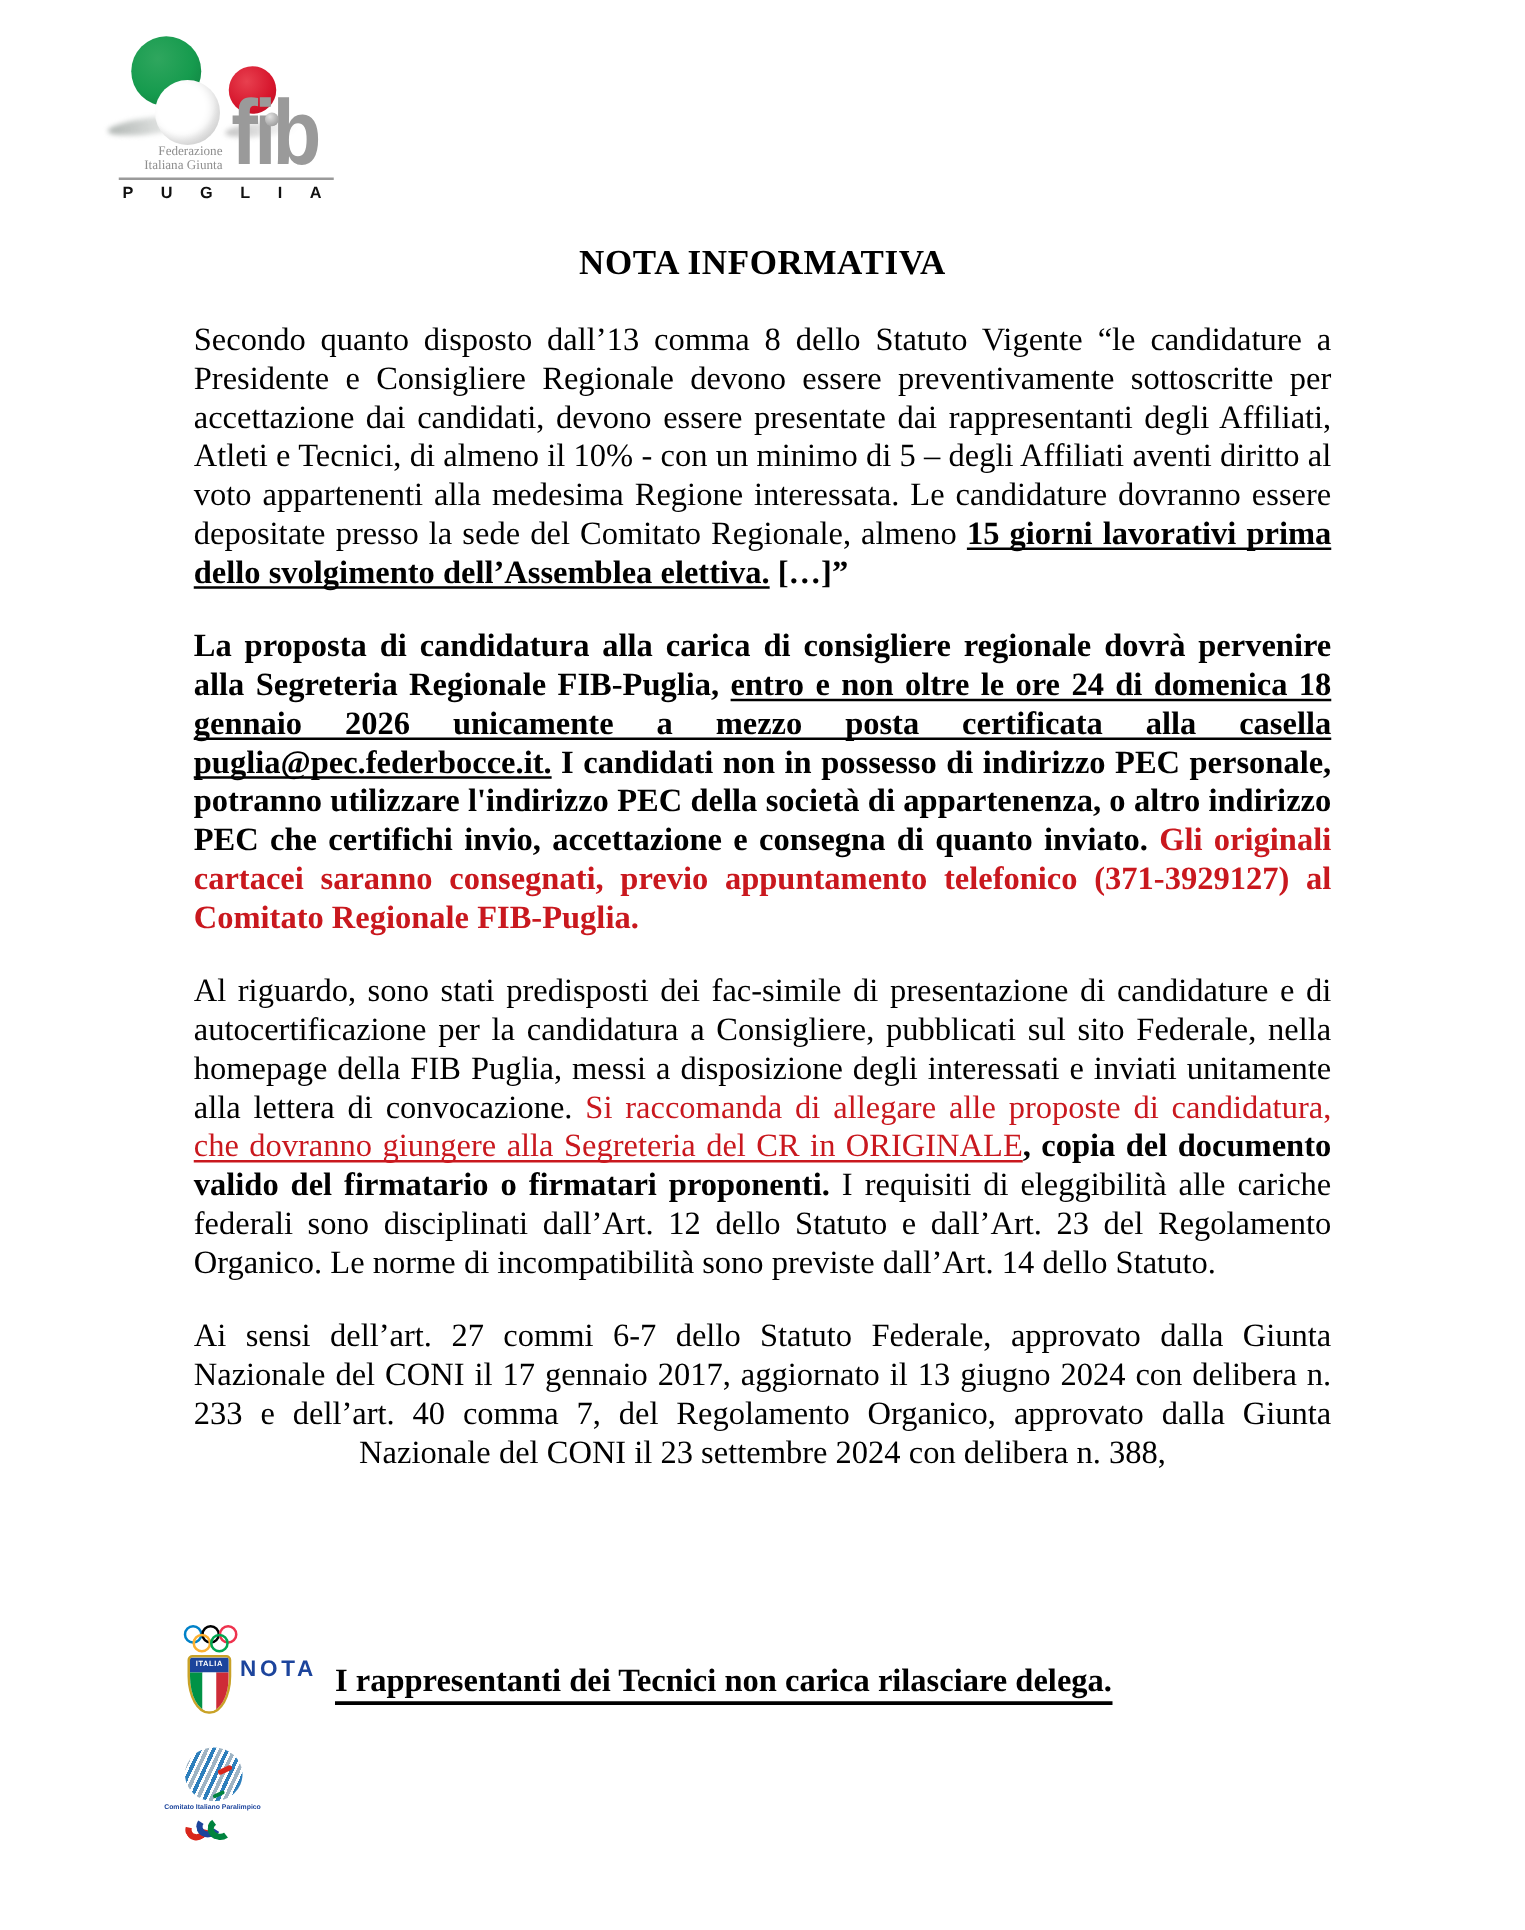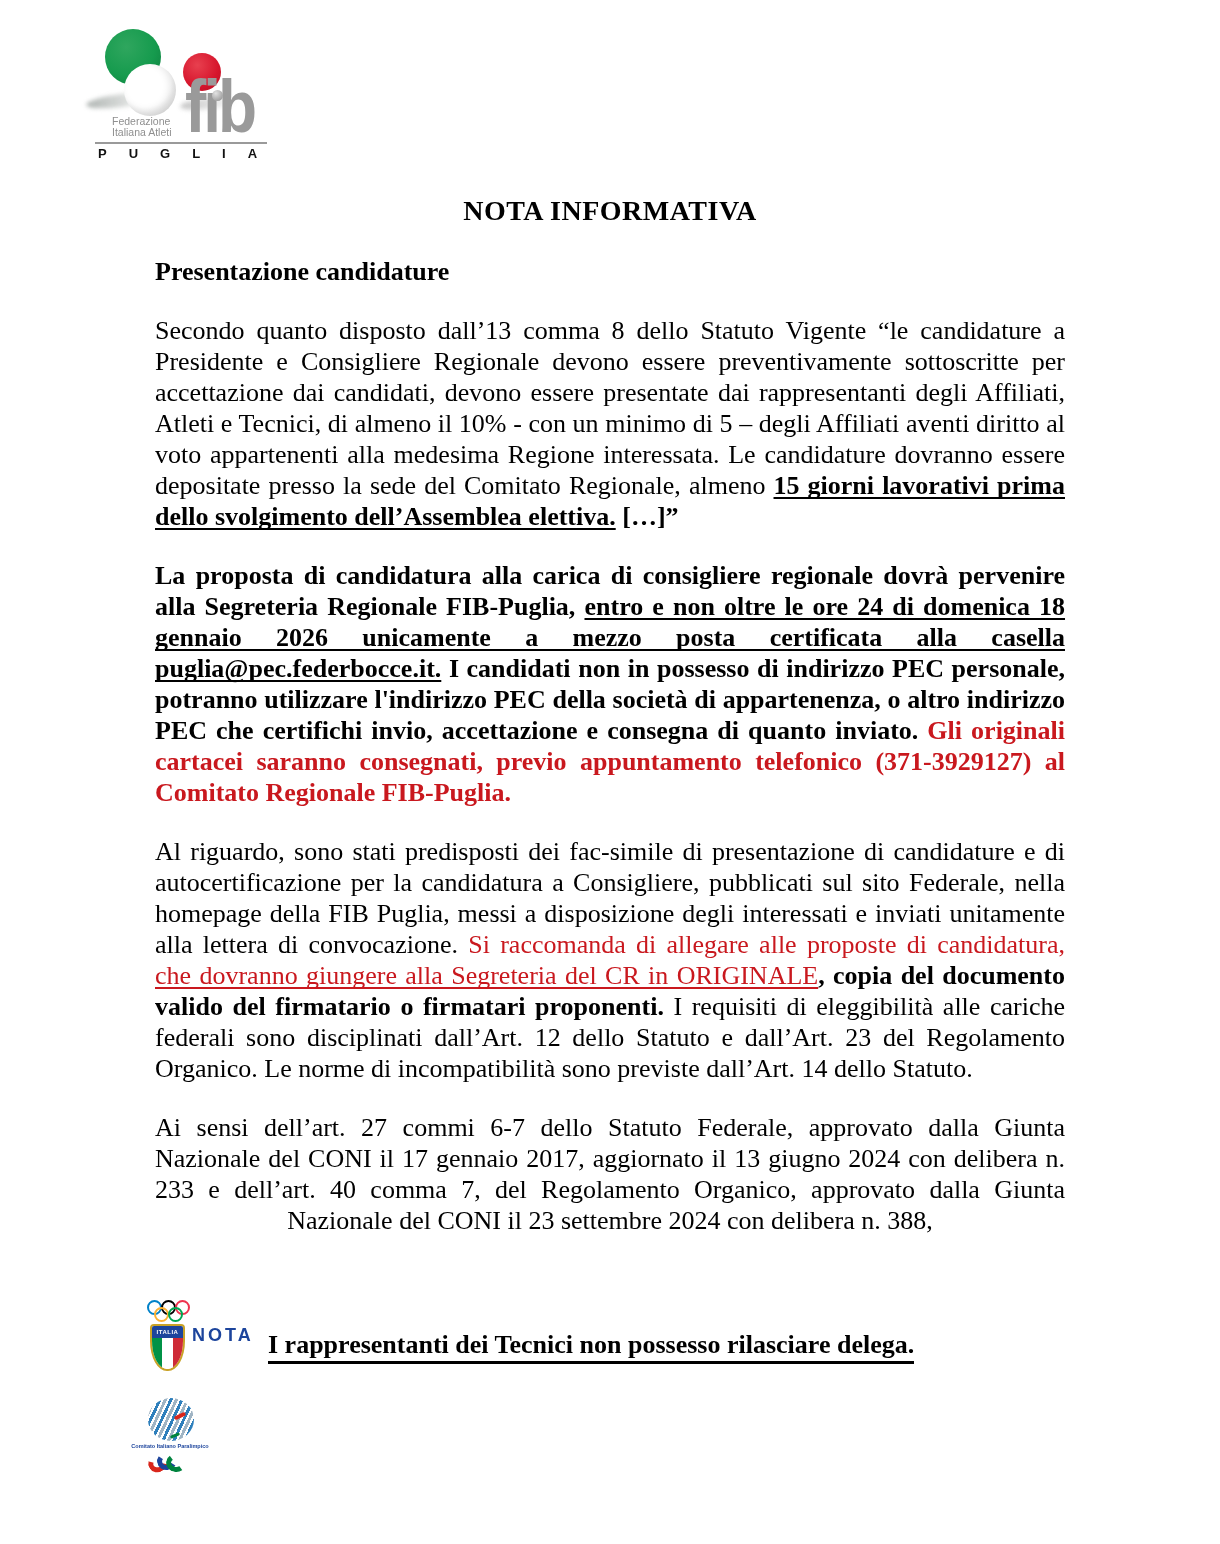--- a/index.html
+++ b/index.html
@@ -44,22 +44,22 @@
   .ball.pallino{left:122px;top:62px;width:11px;height:11px;z-index:3;
     background:radial-gradient(circle at 35% 30%, #e2e2e2, #8a8a8a);}
   .fib-acronym{
     position:absolute;left:95px;top:57px;z-index:2;
     font-family:"Liberation Sans", sans-serif;font-weight:bold;
     font-size:64px;line-height:50px;letter-spacing:-3px;
     color:var(--fib_gray,#9A9A9A);transform:scaleY(1.15);transform-origin:left bottom;
   }
   .fib-fed{
     position:absolute;left:22px;top:88px;width:66px;
-    font-family:Liberation Sans, sans-serif;font-size:10.5px;line-height:11px;
-    color:#8F8F8F;white-space:nowrap;
+    font-family:Liberation Serif, serif;font-size:10.5px;line-height:11px;
+    color:#8F8F8F;text-align:right;white-space:nowrap;
   }
   .fib-line{position:absolute;left:5px;top:114px;width:172px;height:2px;background:#9a9a9a;}
   .fib-region{
     position:absolute;left:8px;top:118px;width:180px;overflow:hidden;
     font-family:"Liberation Sans", sans-serif;font-weight:bold;font-size:13px;
     letter-spacing:22px;color:#111;
   }
   
   .coni-logo{position:absolute;left:145px;top:1292px;width:110px;height:85px;}
   .rings{position:absolute;left:2px;top:8px;width:48px;height:24px;}
@@ -123,38 +123,37 @@
   <div class="fib-logo">
     <div class="fib-shadow s1"></div>
     <div class="fib-shadow s2"></div>
     <div class="ball green"></div>
     <div class="ball white"></div>
     <div class="ball red"></div>
     <div class="ball pallino"></div>
     <div class="fib-acronym">fib</div>
     <div class="fib-fed">
       <div>Federazione</div>
-      <div>Italiana Atleti</div>
+      <div>Italiana Giunta</div>
     </div>
     <div class="fib-line"></div>
     <div class="fib-region">PUGLIA</div>
   </div>
 
   <div class="content">
     <div class="title">NOTA INFORMATIVA</div>
     <div id="doc-body">
-        <div class="block heading"><span class="">Presentazione candidature</span></div>
         <div class="block para"><span class="">Secondo quanto disposto dall’13 comma 8 dello Statuto Vigente “le candidature a Presidente e Consigliere Regionale devono essere preventivamente sottoscritte per accettazione dai candidati, devono essere presentate dai rappresentanti degli Affiliati, Atleti e Tecnici, di almeno il 10% - con un minimo di 5 – degli Affiliati aventi diritto al voto appartenenti alla medesima Regione interessata. Le candidature dovranno essere depositate presso la sede del Comitato Regionale, almeno </span><span class="b u">15 giorni lavorativi prima dello svolgimento dell’Assemblea elettiva.</span><span class="b"> […]”</span></div>
         <div class="block para"><span class="b">La proposta di candidatura alla carica di consigliere regionale dovrà pervenire alla Segreteria Regionale FIB-Puglia, </span><span class="b u">entro e non oltre le ore 24 di domenica 18 gennaio 2026 unicamente a mezzo posta certificata alla casella puglia@pec.federbocce.it.</span><span class="b"> I candidati non in possesso di indirizzo PEC personale, potranno utilizzare l'indirizzo PEC della società di appartenenza, o altro indirizzo PEC che certifichi invio, accettazione e consegna di quanto inviato. </span><span class="b r">Gli originali cartacei saranno consegnati, previo appuntamento telefonico (371-3929127) al Comitato Regionale FIB-Puglia.</span></div>
         <div class="block para"><span class="">Al riguardo, sono stati predisposti dei fac-simile di presentazione di candidature e di autocertificazione per la candidatura a Consigliere, pubblicati sul sito Federale, nella homepage della FIB Puglia, messi a disposizione degli interessati e inviati unitamente alla lettera di convocazione. </span><span class="r">Si raccomanda di allegare alle proposte di candidatura, </span><span class="r u">che dovranno giungere alla Segreteria del CR in ORIGINALE</span><span class="b">, copia del documento valido del firmatario o firmatari proponenti.</span><span class=""> I requisiti di eleggibilità alle cariche federali sono disciplinati dall’Art. 12 dello Statuto e dall’Art. 23 del Regolamento Organico. Le norme di incompatibilità sono previste dall’Art. 14 dello Statuto.</span></div>
         <div class="block para center-last"><span class="">Ai sensi dell’art. 27 commi 6-7 dello Statuto Federale, approvato dalla Giunta Nazionale del CONI il 17 gennaio 2017, aggiornato il 13 giugno 2024 con delibera n. 233 e dell’art. 40 comma 7, del Regolamento Organico, approvato dalla Giunta Nazionale del CONI il 23 settembre 2024 con delibera n. 388,</span></div>
       </div>
   </div>
 
-  <div class="statement">I rappresentanti dei Tecnici non possesso rilasciare delega.</div>
+  <div class="statement">I rappresentanti dei Tecnici non carica rilasciare delega.</div>
 
   <div class="coni-logo">
     <div class="rings">
       <div class="ring r1"></div>
       <div class="ring r2"></div>
       <div class="ring r3"></div>
       <div class="ring r4"></div>
       <div class="ring r5"></div>
     </div>
     <div class="shield">

